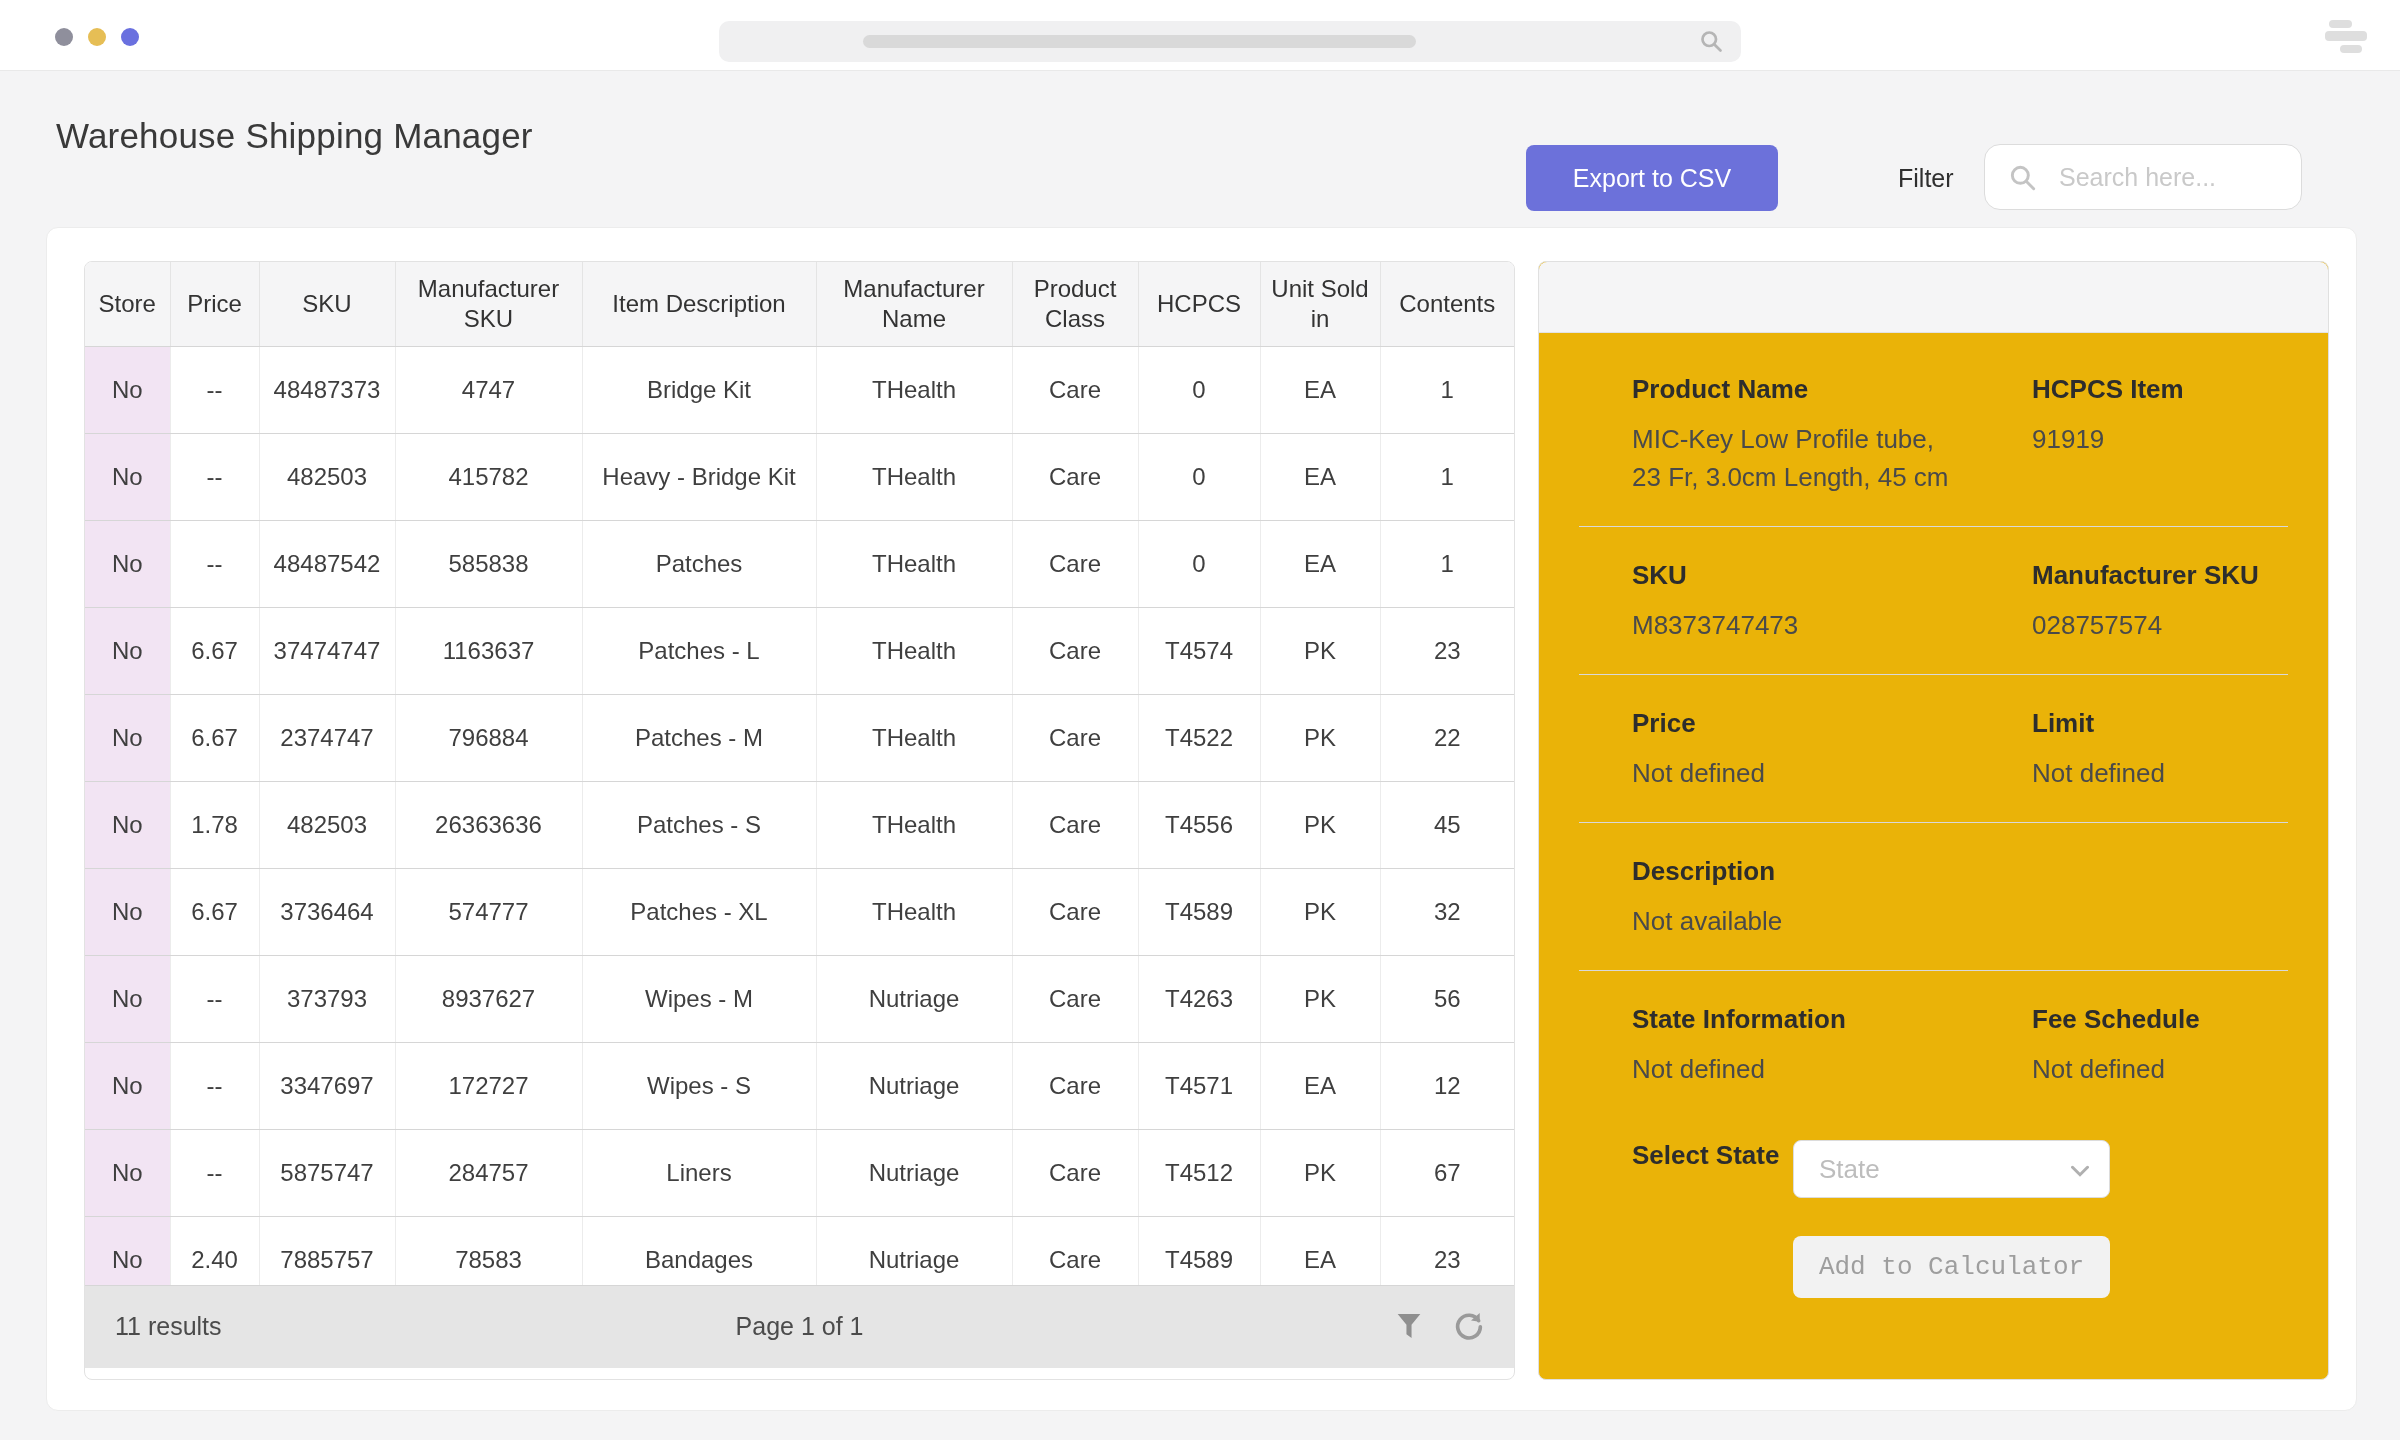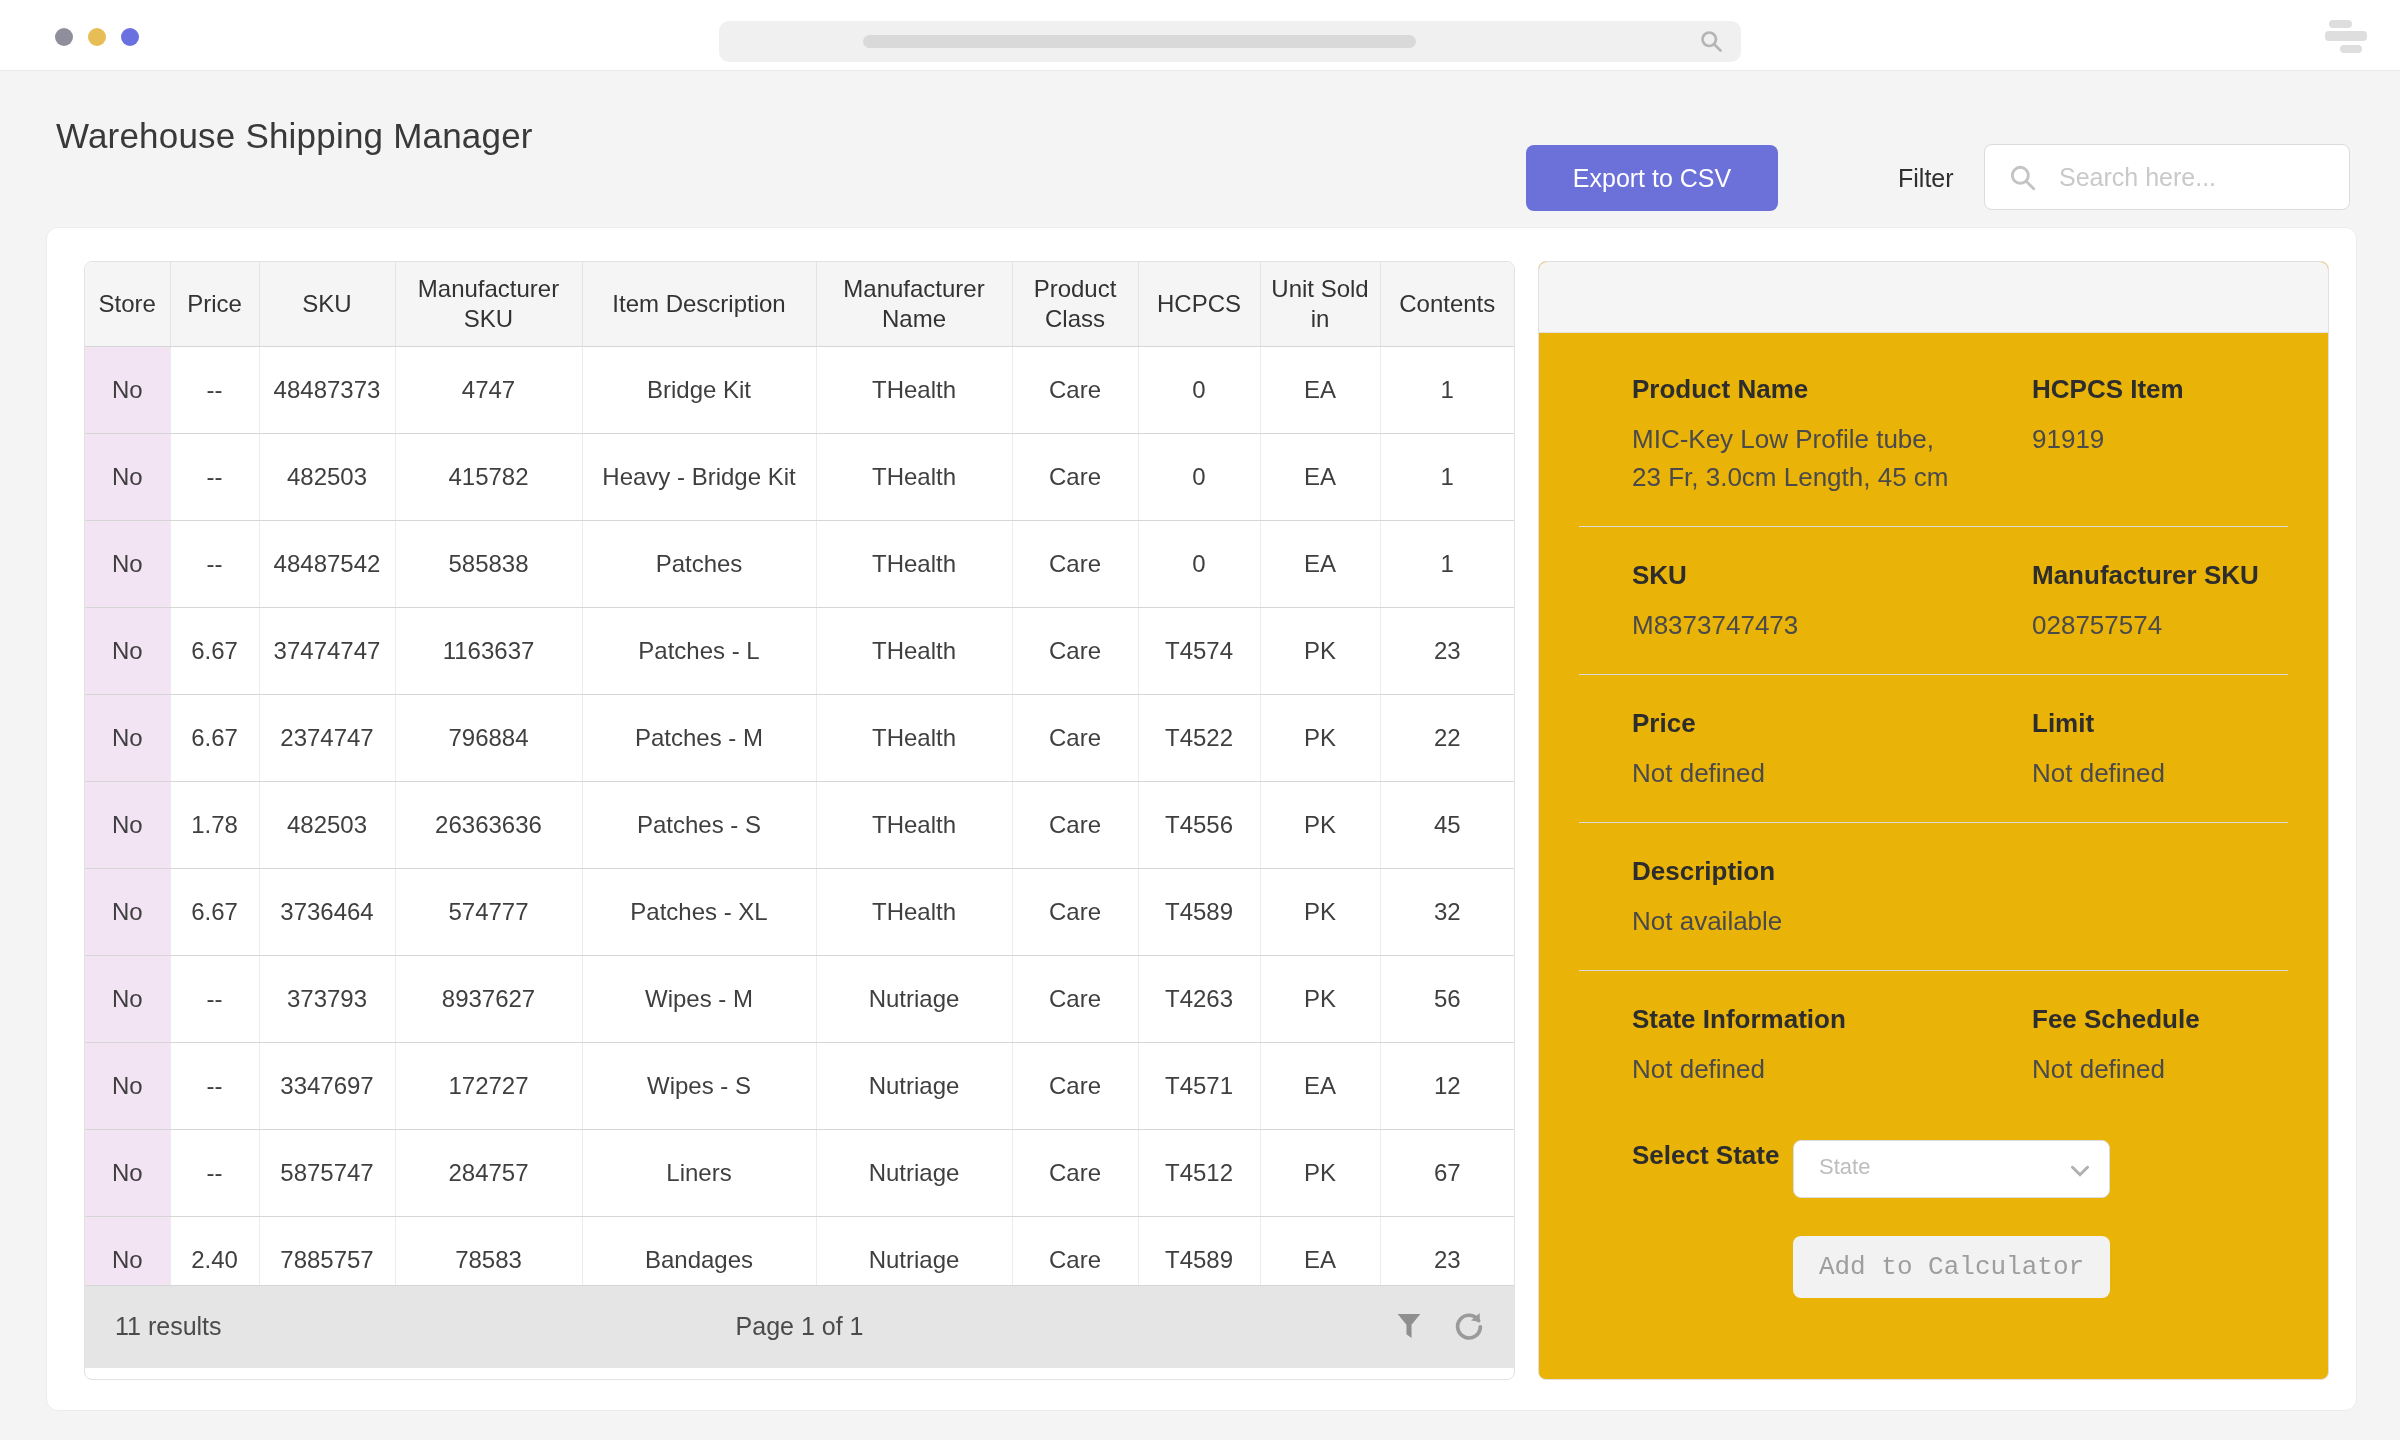--- a/index.html
+++ b/index.html
@@ -23,21 +23,21 @@
   .hamb span{position:absolute;background:#dedede;border-radius:4px;height:8px;}
   .hamb .b1{left:4px;top:0;width:23px;}
   .hamb .b2{left:0;top:11px;width:42px;height:10px;}
   .hamb .b3{left:15px;top:25px;width:22px;}
 
   
   .page-title{position:absolute;left:56px;top:116px;font-size:35px;font-weight:500;color:#393939;letter-spacing:.2px;}
   .export-btn{position:absolute;left:1526px;top:145px;width:252px;height:66px;border:none;border-radius:8px;
     background:#6c71da;color:#ffffff;font-size:25px;font-weight:500;font-family:inherit;cursor:pointer;}
   .filter-label{position:absolute;left:1898px;top:163px;font-size:25px;font-weight:500;color:#2f2f2f;line-height:30px;}
-  .search-box{position:absolute;left:1984px;top:144px;width:366px;height:66px;background:#fff;border:1px solid #dcdcdc;border-radius:8px;box-sizing:border-box;}
+  .search-box{position:absolute;left:1984px;top:144px;width:318px;height:66px;background:#fff;border:1px solid #dcdcdc;border-radius:16px;box-sizing:border-box;}
   .search-box svg{position:absolute;left:22px;top:17px;}
   .search-box input{position:absolute;left:72px;top:5px;width:290px;height:52px;border:none;outline:none;background:transparent;
     font-family:inherit;font-size:25px;color:#555;}
   .search-box input::placeholder{color:#c9c9c9;}
 
   
   .card{position:absolute;left:46px;top:227px;width:2311px;height:1184px;background:#ffffff;border:1px solid #ececec;border-radius:12px;box-sizing:border-box;}
 
   
   .table-wrap{position:absolute;left:37px;top:33px;width:1431px;height:1119px;border:1px solid #e2e2e2;border-radius:8px;overflow:hidden;box-sizing:border-box;background:#fff;}
@@ -58,21 +58,21 @@
   .panel{position:absolute;left:1491px;top:33px;width:791px;height:1119px;border:1px solid #e0e0e0;border-radius:8px;box-sizing:border-box;background:#eab308;}
   .panel-head{height:70px;background:#f5f5f6;border-bottom:1px solid #e3e3e3;border-radius:8px 8px 0 0;}
   .panel-body{padding:8px 40px 0 40px;}
   .p-section{display:grid;grid-template-columns:400px 1fr;padding:33px 0 30px 53px;border-bottom:1px solid #d9d9d9;}
   .p-section:last-child{border-bottom:none;}
   .p-label{font-size:26px;font-weight:700;color:#2d2d2d;margin-bottom:15px;}
   .p-value{font-size:26px;color:#4a4a4a;line-height:38px;white-space:pre-line;}
   .state-row{display:flex;align-items:flex-start;margin:22px 0 0 53px;}
   .state-label{font-size:26px;font-weight:700;color:#2d2d2d;width:161px;}
   .state-select{position:relative;width:317px;height:58px;border:1px solid #dcdcdc;border-radius:8px;background:#fff;box-sizing:border-box;cursor:pointer;}
-  .state-select .ph{position:absolute;left:25px;top:13px;font-size:22px;color:#bdbdbd;}
+  .state-select .ph{position:absolute;left:25px;top:13px;font-size:26px;color:#bdbdbd;}
   .state-select svg{position:absolute;right:20px;top:24px;}
   .add-btn{display:block;margin:38px 0 0 214px;width:317px;height:62px;border:none;border-radius:8px;background:#f2f2f2;
     color:#9e9e9e;font-size:26px;font-family:Liberation Mono, monospace;cursor:default;}
 </style>
 </head>
 <body>
 
 <div class="topbar">
   <span class="dot dot1"></span>
   <span class="dot dot2"></span>

